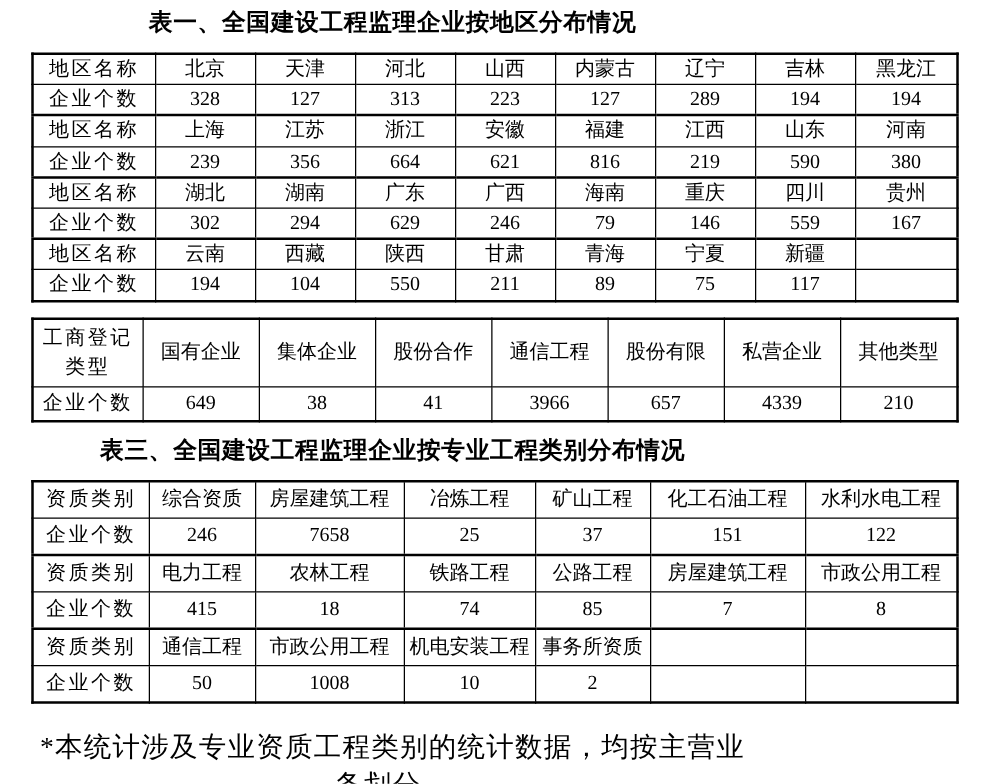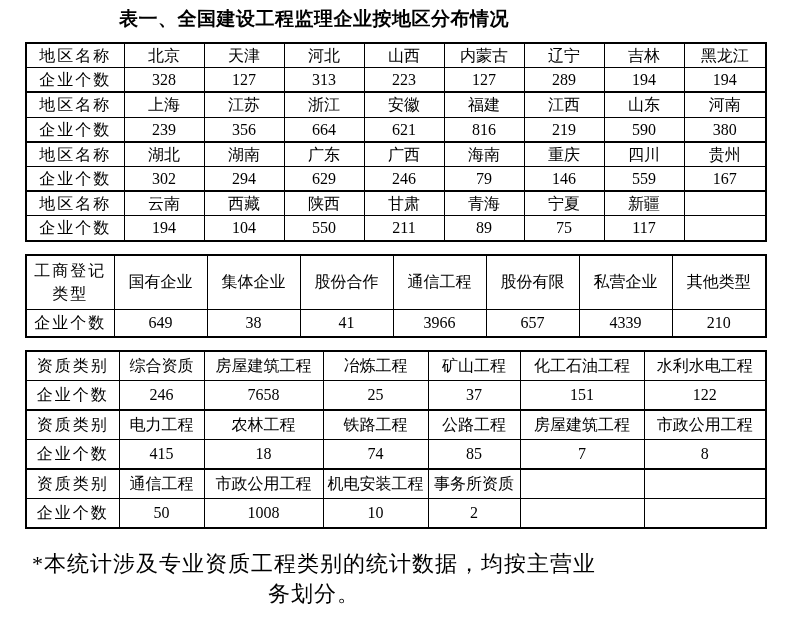--- a/index.html
+++ b/index.html
@@ -205,20 +205,21 @@
           <td>38</td>
           <td>41</td>
           <td>3966</td>
           <td>657</td>
           <td>4339</td>
           <td>210</td>
         </tr>
       </tbody>
     </table>
 
+  <h2 class="tbl-title" id="title3">表三、全国建设工程监理企业按专业工程类别分布情况</h2>
 
   <table class="t t3">
       <colgroup>
         <col style="width: 93px;">
         <col style="width: 85px;">
         <col style="width: 119px;">
         <col style="width: 105px;">
         <col style="width: 92px;">
         <col style="width: 124px;">
         <col style="width: 122px;">

